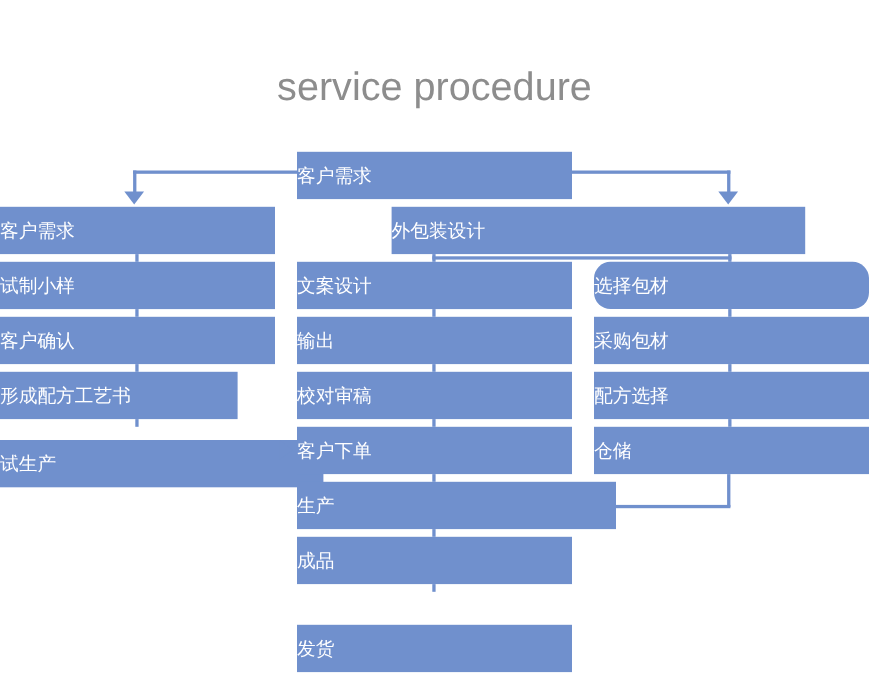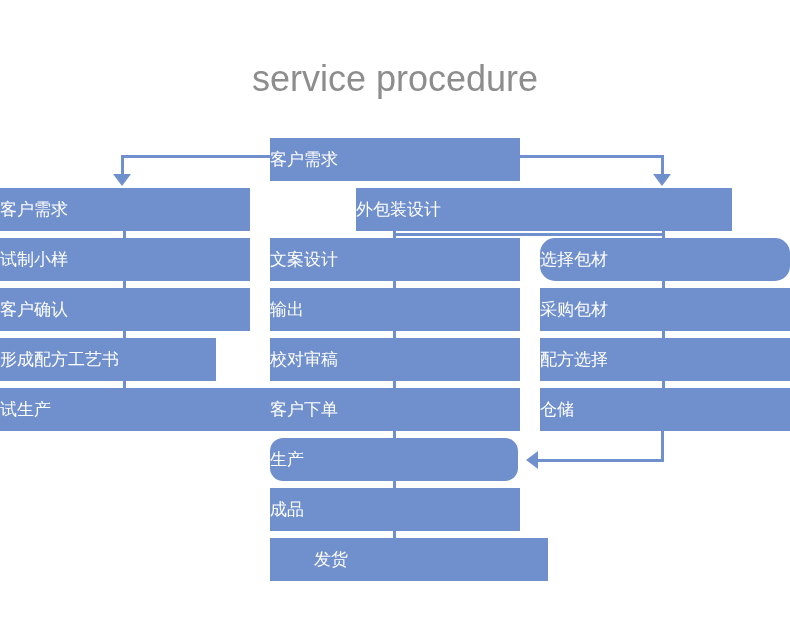--- a/index.html
+++ b/index.html
@@ -138,34 +138,34 @@
   <div class="conn conn-v" style="left:662px; top:331px; height:7px;"></div>
 
   <div class="node" style="left:0px; top:338px; width:216px;">形成配方工艺书</div>
   <div class="node" style="left:270px; top:338px; width:250px;">校对审稿</div>
   <div class="node" style="left:540px; top:338px; width:250px;">配方选择</div>
 
   <div class="conn conn-v" style="left:123px; top:381px; height:7px;"></div>
   <div class="conn conn-v" style="left:393px; top:381px; height:7px;"></div>
   <div class="conn conn-v" style="left:662px; top:381px; height:7px;"></div>
 
-  <div class="node" style="left:0px; top:388px; width:294px;">试生产</div>
+  <div class="node" style="left:0px; top:400px; width:294px;">试生产</div>
   <div class="arrow-right" style="left:254px; top:400px;"></div>
   <div class="node" style="left:270px; top:388px; width:250px;">客户下单</div>
   <div class="node" style="left:540px; top:388px; width:275px;">仓储</div>
 
   <div class="conn conn-v" style="left:393px; top:431px; height:7px;"></div>
 
   <div class="conn conn-v" style="left:661px; top:431px; height:30px;"></div>
   <div class="conn conn-h" style="left:538px; top:459px; width:126px;"></div>
   <div class="arrow-left" style="left:526px; top:451px;"></div>
 
-  <div class="node" style="left:270px; top:438px; width:248px;border-radius:13px;">生产</div>
+  <div class="node" style="left:270px; top:438px; width:290px;">生产</div>
 
   <div class="conn conn-v" style="left:393px; top:481px; height:7px;"></div>
 
   <div class="node" style="left:270px; top:488px; width:250px;">成品</div>
 
   <div class="conn conn-v" style="left:393px; top:531px; height:7px;"></div>
 
-  <div class="node" style="left:270px; top:538px; width:278px;padding-left:44px;">发货</div>
+  <div class="node" style="left:270px; top:568px; width:250px;">发货</div>
 
 </div>
 
 </body></html>

